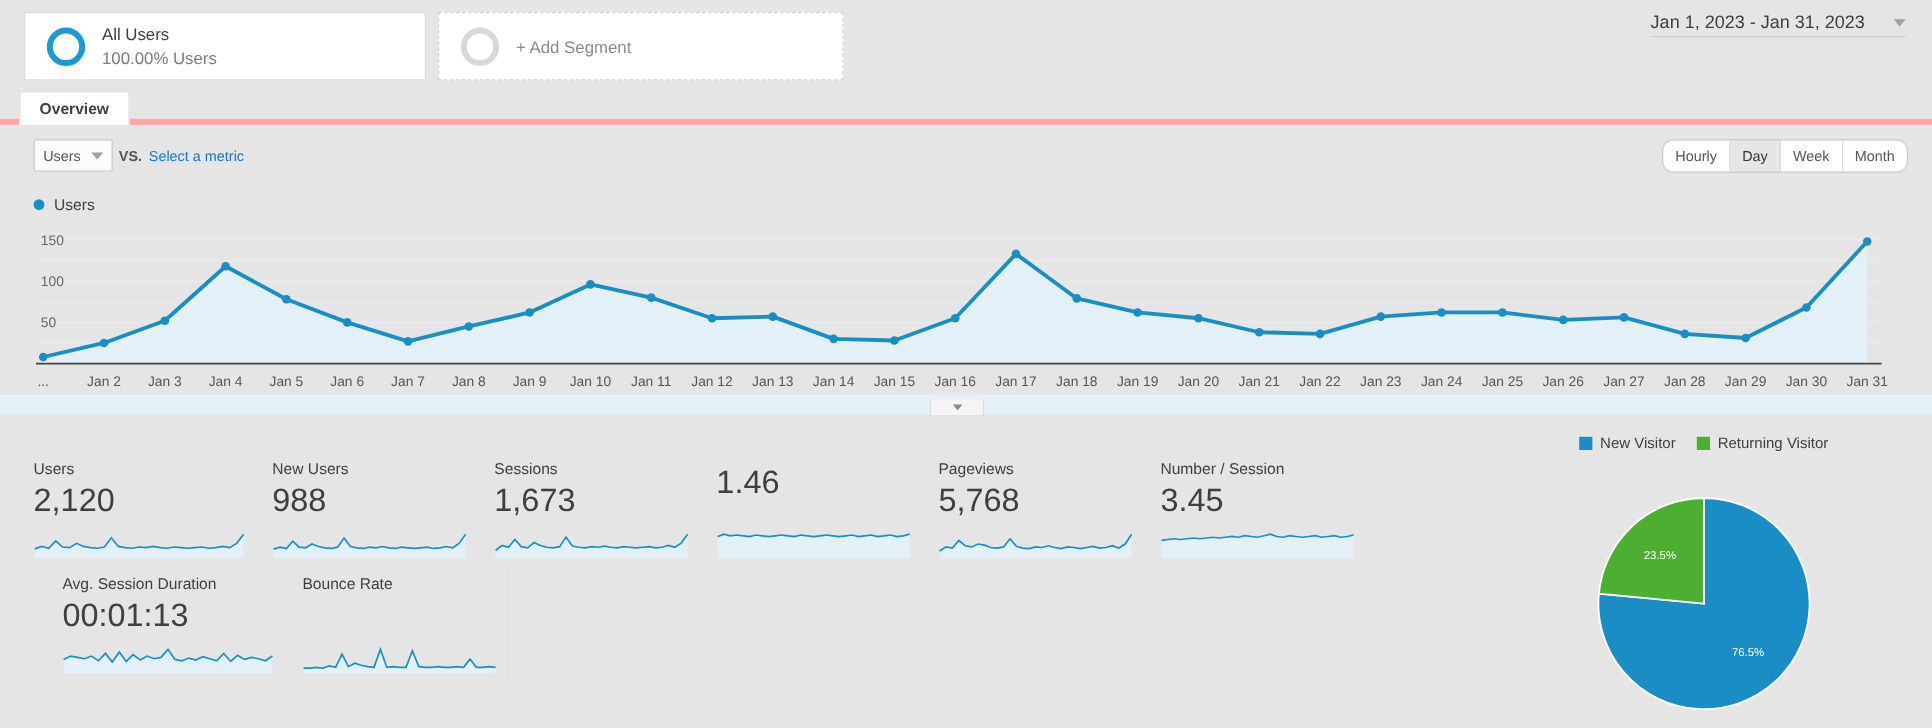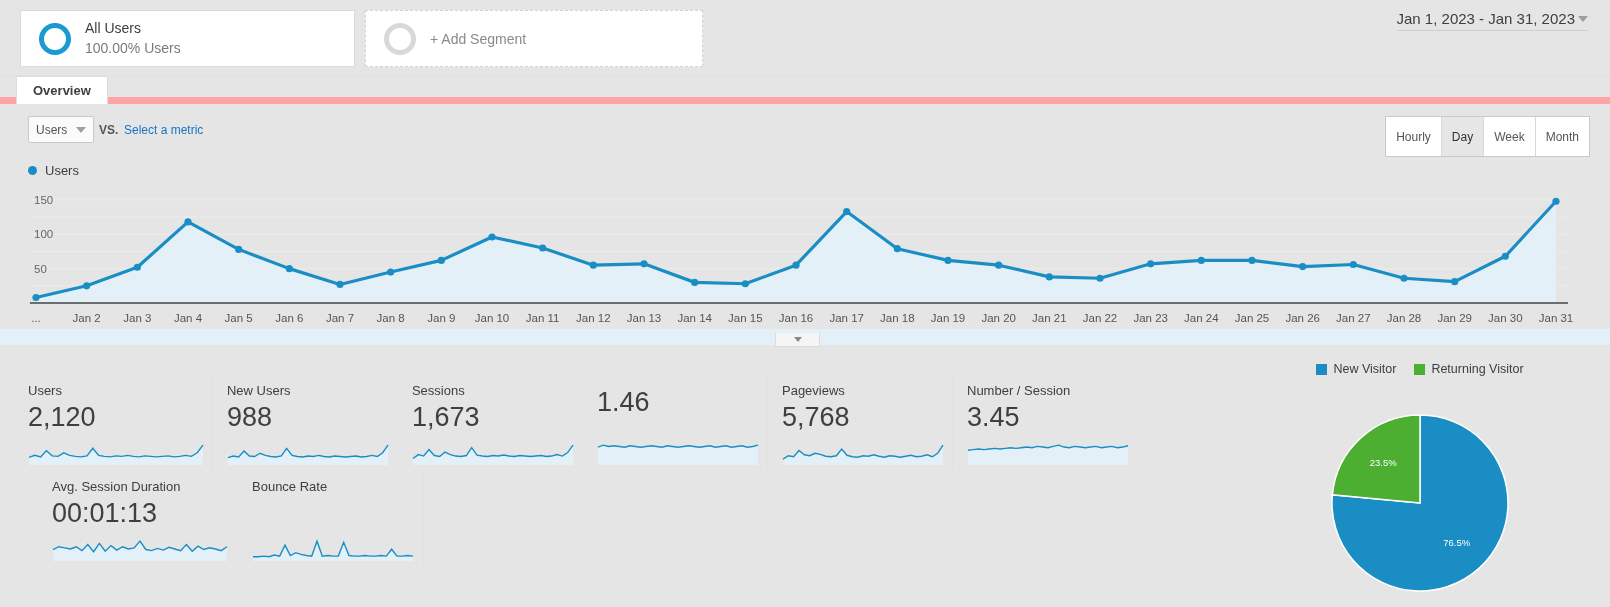--- a/index.html
+++ b/index.html
@@ -30,32 +30,32 @@
     border: 5px solid #1a9ad1; flex: 0 0 auto;
   }
   .ring.gray { border-color: #d8d8d8; }
   .seg-text { margin-left: 14px; line-height: 1.25; }
   .seg-title { font-size: 14px; color: #3c4043; }
   .seg-sub { font-size: 14px; color: #7b7b7b; margin-top: 2px; }
   .seg-add-label { margin-left: 14px; font-size: 14px; color: #8a8a8a; text-align: center; }
 
   .daterange {
     position: absolute; right: 22px; top: 10px;
-    font-size: 15px; color: #3c4043; display: flex; align-items: center; gap: 3px;
+    font-size: 15px; color: #3c4043; display: flex; align-items: center; gap: 24px;
     border-bottom: 1px solid #cfcfcf; padding-bottom: 3px;
   }
   .caret-down {
     width: 0; height: 0; border-left: 5px solid transparent;
     border-right: 5px solid transparent; border-top: 6px solid #9aa0a6;
   }
 
   
   .tabstrip {
     position: absolute; left: 0; top: 76px; width: 1610px; height: 28px;
-    border-bottom: 7px solid #fca5a5;
+    border-bottom: 5px solid #fca5a5;
     padding-left: 40px;
   }
   .tab {
     position: absolute; left: 16px; top: 0; height: 28px;
     padding: 0 16px; display: flex; align-items: center;
     font-size: 13px; font-weight: bold; color: #3c4043;
     background: #fff; border: 1px solid #dcdcdc; border-bottom: 1px solid #fff;
   }
 
   
@@ -63,22 +63,22 @@
   .metric-select {
     position: absolute; left: 28px; top: 12px; height: 27px; width: 66px;
     border: 1px solid #c9c9c9; border-radius: 2px; background: #fbfbfb;
     display: flex; align-items: center; justify-content: space-between;
     padding: 0 7px; font-size: 12px; color: #555;
   }
   .vs-label { position: absolute; left: 99px; top: 19px; font-size: 12px; font-weight: bold; color: #555; }
   .select-metric { position: absolute; left: 124px; top: 19px; font-size: 12px; color: #1a73c8; }
 
   .granularity {
-    position: absolute; right: 20px; top: 12px; height: 41px;
-    display: flex; border: 1px solid #c9c9c9; border-radius: 0; overflow: hidden;
+    position: absolute; right: 20px; top: 12px; height: 28px;
+    display: flex; border: 1px solid #c9c9c9; border-radius: 10px; overflow: hidden;
   }
   .gran-btn {
     display: flex; align-items: center; padding: 0 10px;
     font-size: 12px; color: #555; background: #fff;
     border-right: 1px solid #d8d8d8;
   }
   .gran-btn:last-child { border-right: none; }
   .gran-btn.active { background: #e6e6e6; color: #333; }
 
   

